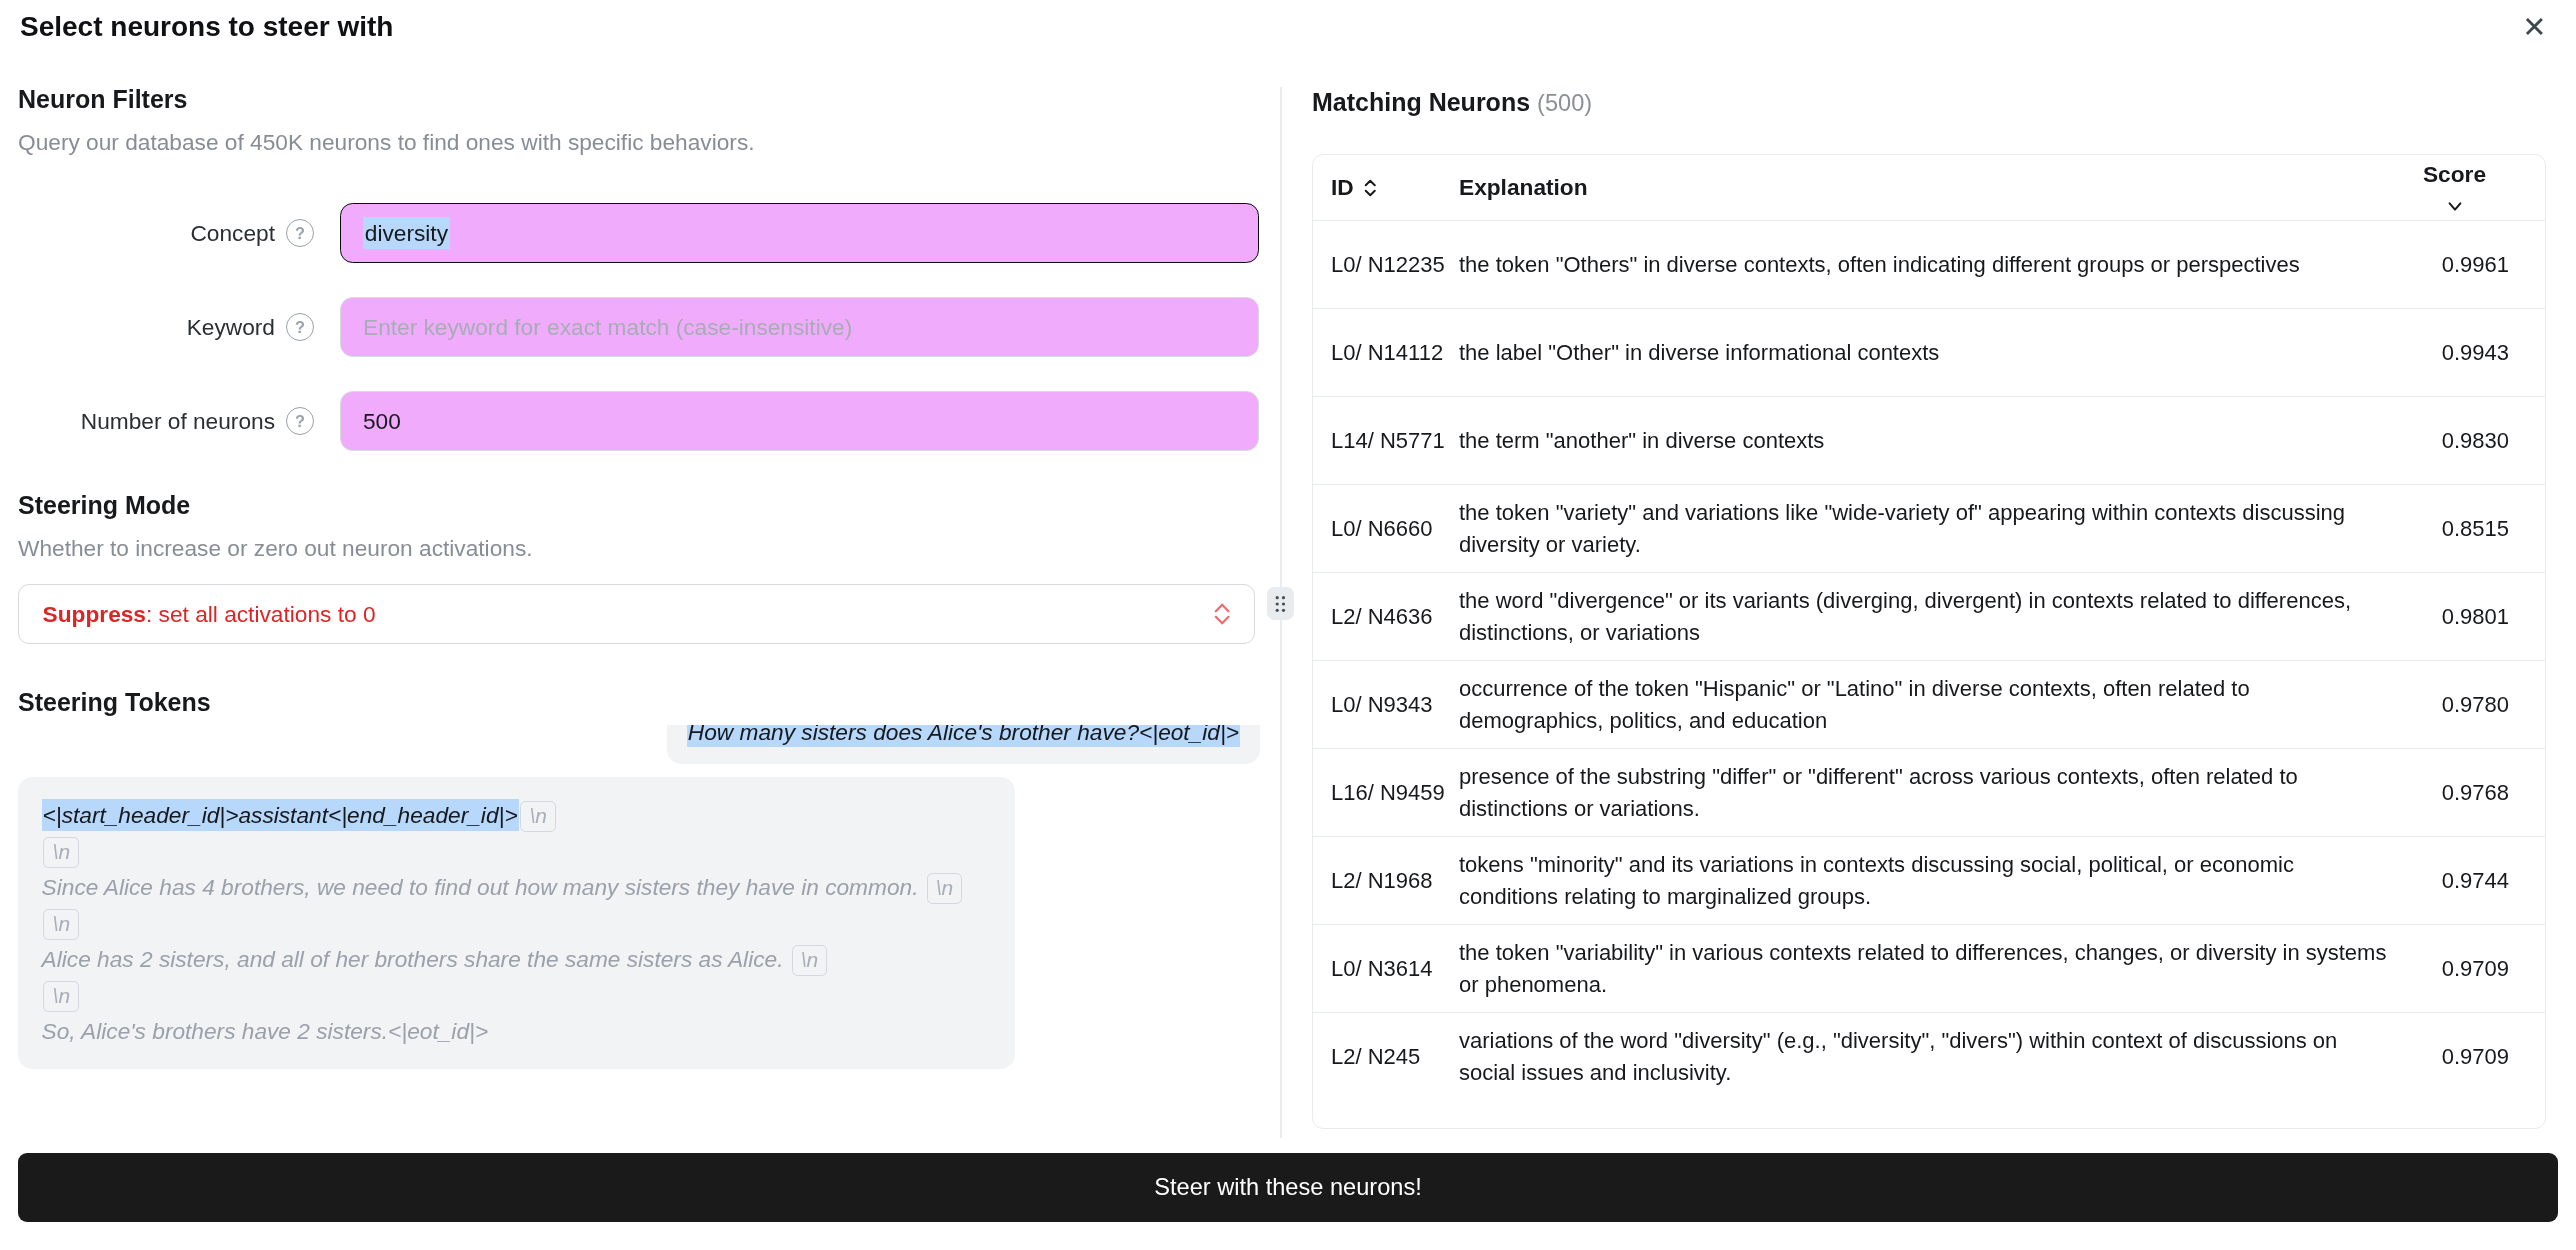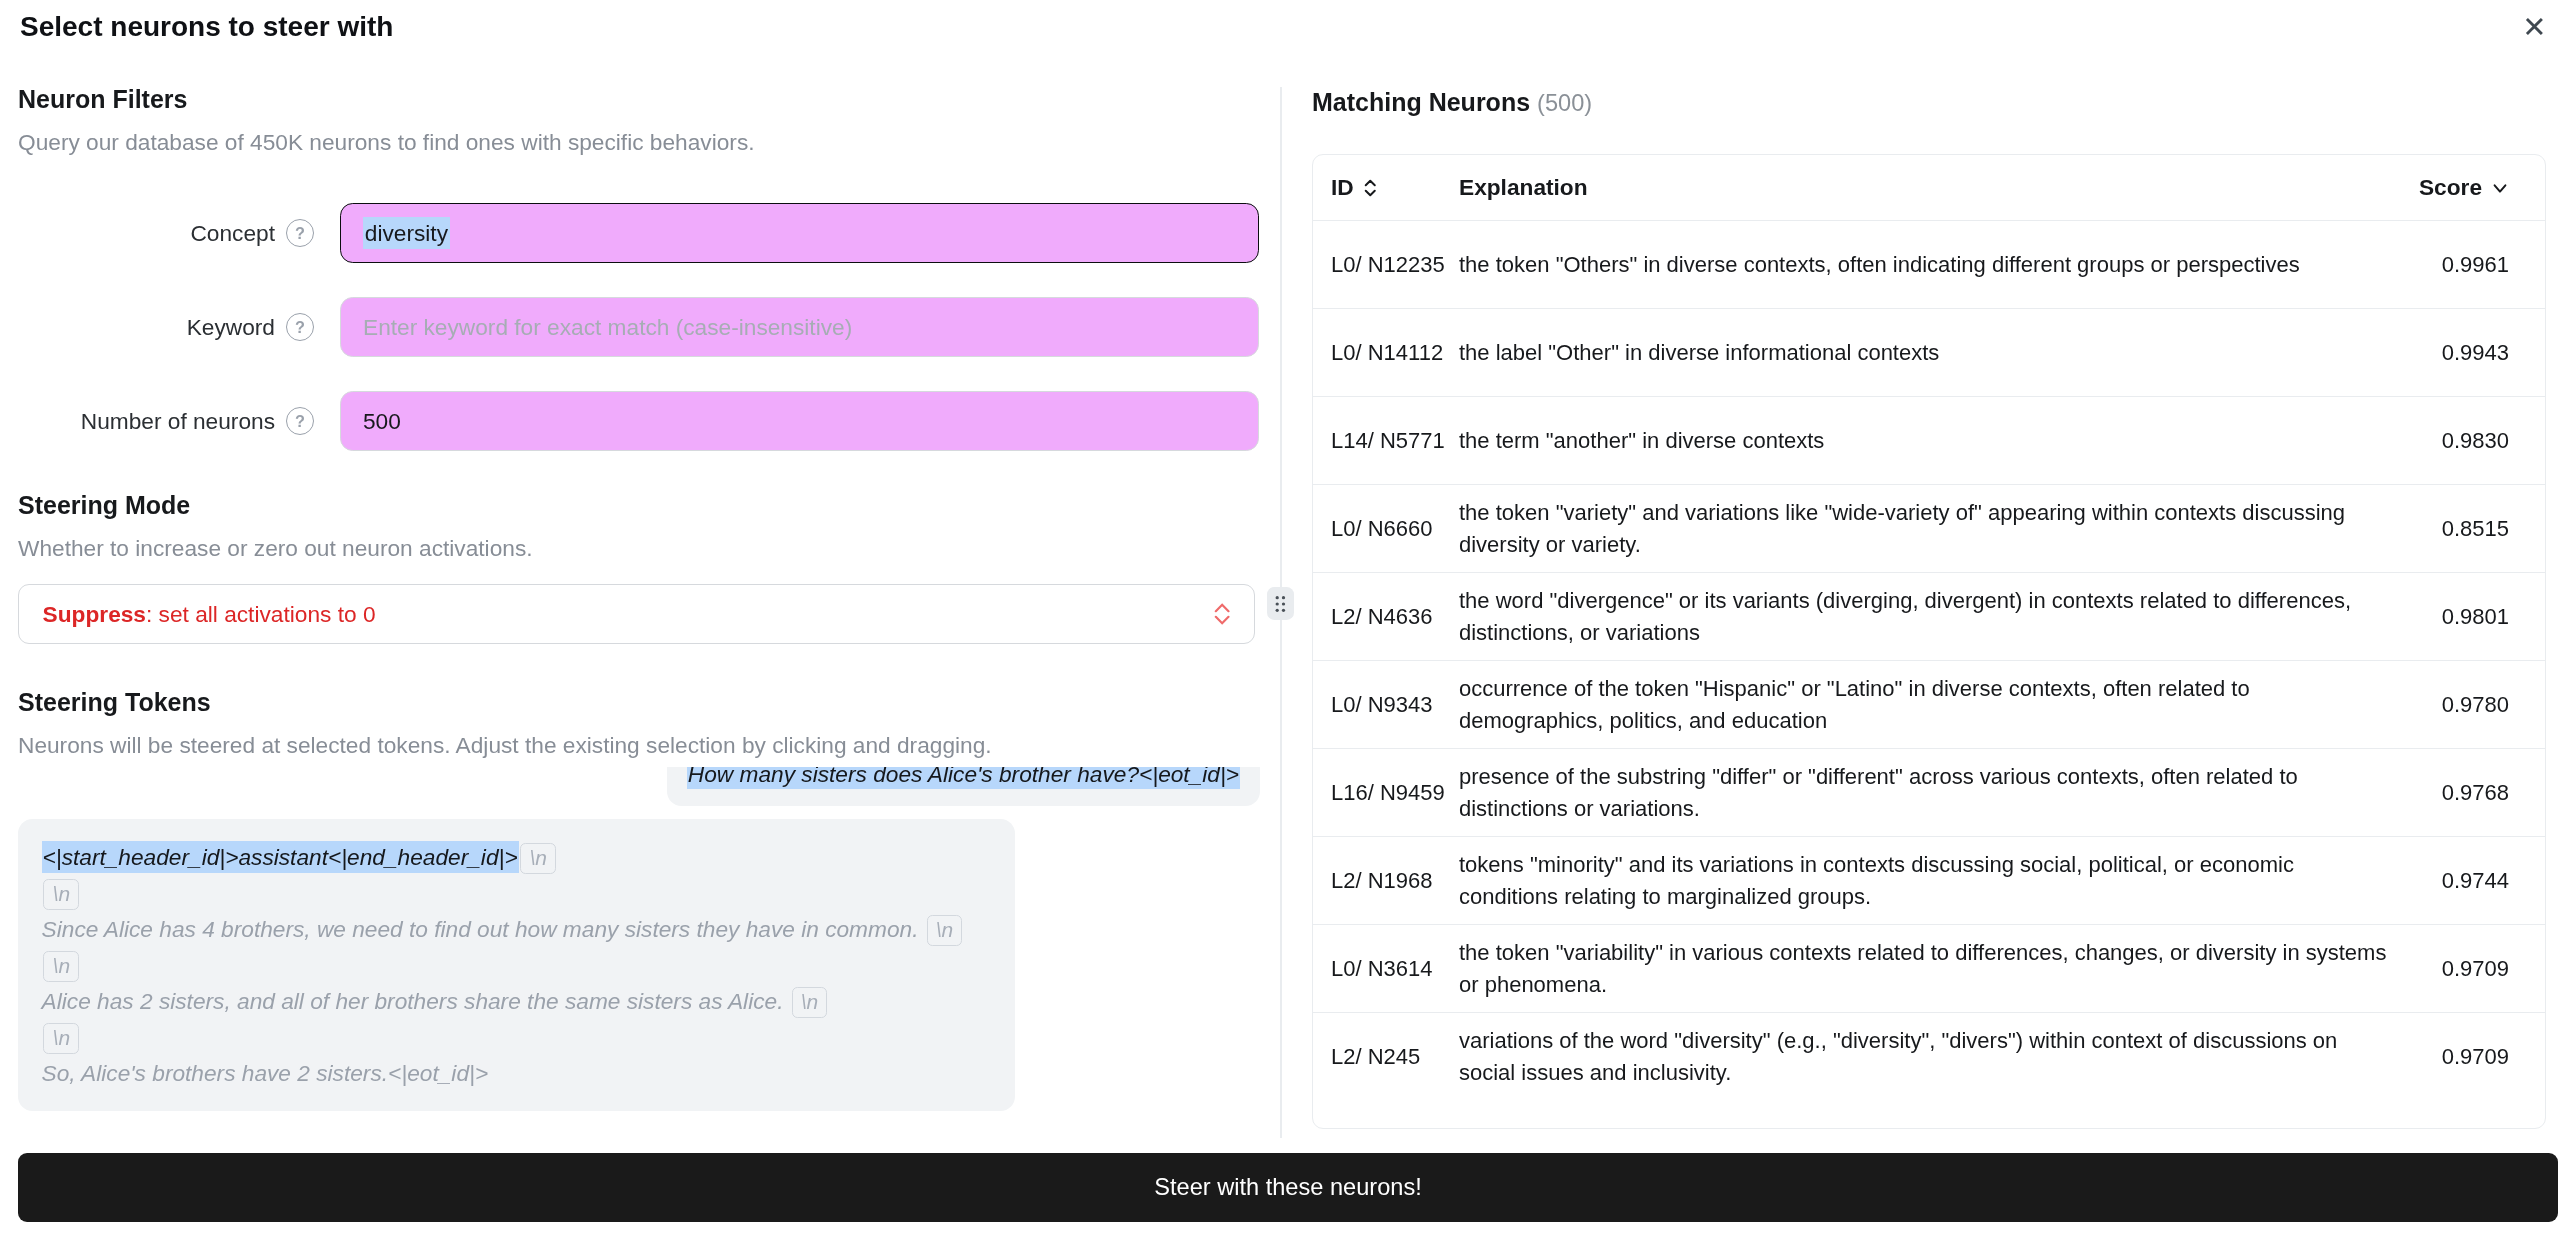--- a/index.html
+++ b/index.html
@@ -59,21 +59,21 @@
   .right-panel{position:absolute;left:1312px;top:86px;width:1246px;}
   .rp-head{font-size:25px;line-height:33px;}
   .rp-head .strong{font-weight:700;color:#17191c;}
   .rp-head .count{font-weight:400;color:#8a9097;font-size:23.6px;}
 
   .table{box-sizing:border-box;margin-top:34px;width:1234px;height:975px;border:0.9px solid #e9ecef;
          border-radius:11px;overflow:hidden;background:#fff;}
   .thead{display:grid;grid-template-columns:118px 1fr 109px;column-gap:10px;align-items:center;
          height:65px;padding:0 36px 0 18px;font-weight:700;font-size:22.7px;color:#17191c;}
   .th{display:flex;align-items:center;gap:9px;}
-  .th.score{justify-content:flex-end;}
+  .th.score{justify-content:flex-end;flex-direction:column;}
   .trow{display:grid;grid-template-columns:118px 1fr 109px;column-gap:10px;align-items:center;
         min-height:88px;box-sizing:border-box;padding:11px 36px 11px 18px;border-top:0.9px solid #e9ecef;
         font-size:22px;cursor:pointer;}
   .tid{color:#17191c;line-height:32px;}
   .texp{color:#17191c;line-height:32px;}
   .texp .u{text-decoration-thickness:1.8px;text-underline-offset:4.5px;}
   .tscore{text-align:right;color:#17191c;}
 
   
   .submit-btn{position:absolute;left:18px;top:1153px;width:2540px;height:69px;background:#1a1a1a;
@@ -133,21 +133,20 @@
         <svg width="16.3" height="10" viewBox="0 0 18 11">
             <path d="M2 9 L9 2 L16 9" fill="none" stroke="#ef6a6a" stroke-width="2.4" stroke-linecap="round"></path>
           </svg>
         <svg width="16.3" height="10" viewBox="0 0 18 11">
             <path d="M2 2 L9 9 L16 2" fill="none" stroke="#ef6a6a" stroke-width="2.4" stroke-linecap="round"></path>
           </svg>
       </span>
     </div>
 
     <h2 class="section-h st-h">Steering Tokens</h2>
-    <p class="section-sub">Neurons will be steered at selected tokens. Adjust the existing selection by clicking and dragging.</p>
 
     <div class="tokens-scroll">
       <div class="tokens-inner">
         <div class="user-row">
           <div class="bubble user-bubble" id="user-bubble">
               <div class="tok-line"><span class="hl">How many sisters does Alice's brother have?&lt;|eot_id|&gt;</span></div>
             </div>
         </div>
         <div class="bubble assistant-bubble" id="assistant-bubble">
             <div class="tok-line"><span class="hl">&lt;|start_header_id|&gt;assistant&lt;|end_header_id|&gt;</span><span class="chip">\n</span></div>

